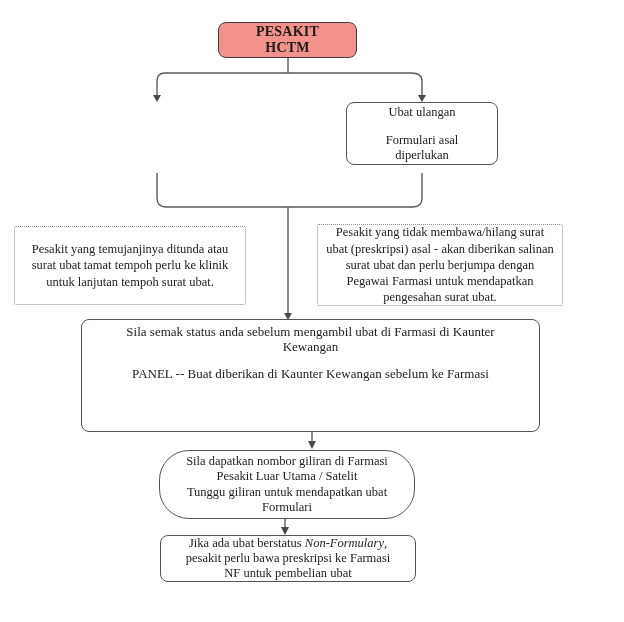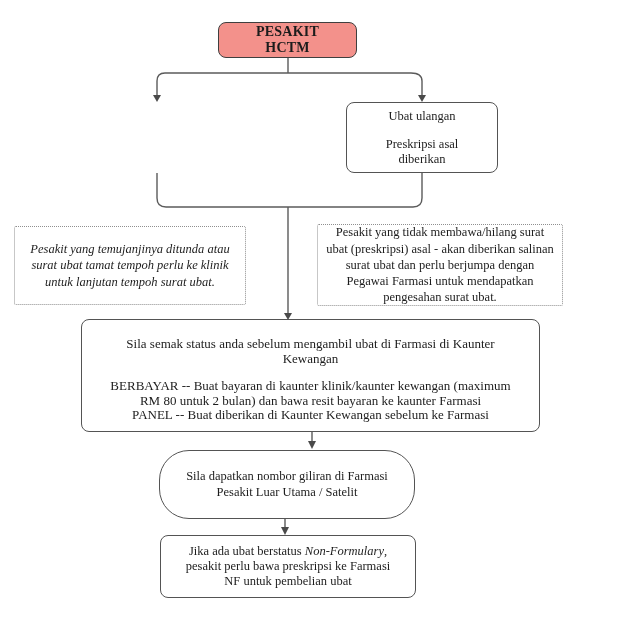--- a/index.html
+++ b/index.html
@@ -35,21 +35,21 @@
     letter-spacing: 0.2px;
   }
   .node.dotted {
     border: 1.7px dotted #8f8f8f;
     border-radius: 2px;
     padding: 4px 6px;
     line-height: 1.3;
   }
   .node .spacer { height: 14px; flex: none; }
   .node .spacer.small { height: 13px; }
-  #status-box { font-size: 13px; line-height: 1.12; padding: 17px 8px; justify-content: flex-start; }
+  #status-box { font-size: 13px; line-height: 1.12; padding: 5px 8px; justify-content: flex-start; }
   #status-box .intro { max-width: 402px; }
   #status-box .statusline { max-width: 420px; }
   #queue-box, #nf-box { font-size: 12.5px; line-height: 1.22; }
   .italic { font-style: italic; }
   svg.connectors {
     position: absolute;
     left: 0; top: 0;
     width: 624px; height: 622px;
     pointer-events: none;
   }
@@ -79,42 +79,42 @@
 
     <path d="M285 519 L285 528"></path>
     <polygon points="281,527 289,527 285,535"></polygon>
   </svg>
 
   <div class="node root" style="left:218px; top:22px; width:139px; height:36px;">
     <span>PESAKIT HCTM</span>
   </div>
 
 
-  <div class="node" style="left:346px; top:102px; width:152px; height:71px;">
+  <div class="node" style="left:346px; top:102px; width:152px; height:63px;">
     <span>Ubat ulangan</span>
     <span class="spacer"></span>
-    <span>Preskripsi asal diberikan</span>
+    <span>Formulari asal diperlukan</span>
   </div>
 
-  <div class="node dotted" style="left:14px; top:226px; width:232px; height:79px;font-style:italic;">
+  <div class="node dotted" style="left:14px; top:226px; width:232px; height:79px;">
     <span>Pesakit yang temujanjinya ditunda atau surat ubat tamat tempoh  perlu ke klinik untuk lanjutan tempoh surat ubat.</span>
   </div>
 
   <div class="node dotted" style="left:317px; top:224px; width:246px; height:82px;">
     <span>Pesakit yang tidak membawa/hilang surat ubat (preskripsi) asal - akan diberikan salinan surat ubat dan perlu berjumpa dengan Pegawai Farmasi untuk mendapatkan pengesahan surat ubat.</span>
   </div>
 
   <div class="node" id="status-box" style="left:81px; top:319px; width:459px; height:113px;">
     <div class="intro">Sila semak status anda sebelum mengambil ubat di Farmasi di Kaunter Kewangan</div>
     <div class="spacer small"></div>
-    <div class="statusline" style="max-width:404px;">BERBAYAR -- Buat bayaran di kaunter klinik/kaunter kewangan (maximum RM 80 untuk 2 bulan) dan bawa resit bayaran ke kaunter Farmasi</div>
     <div class="statusline">PANEL -- Buat diberikan di Kaunter Kewangan sebelum ke Farmasi</div>
   </div>
 
   <div class="node" id="queue-box" style="left:159px; top:450px; width:256px; height:69px;border-radius:30px;">
     <div>Sila dapatkan nombor giliran di Farmasi Pesakit Luar Utama / Satelit</div>
+    <div>Tunggu giliran untuk mendapatkan ubat Formulari</div>
   </div>
 
-  <div class="node" id="nf-box" style="left:160px; top:535px; width:256px; height:63px;">
+  <div class="node" id="nf-box" style="left:160px; top:535px; width:256px; height:47px;">
     <div><span>Jika ada ubat berstatus </span><span class="italic">Non-Formulary</span><span>, pesakit perlu bawa preskripsi ke Farmasi NF untuk pembelian ubat</span></div>
   </div>
 
 </div>
 
 </body></html>

